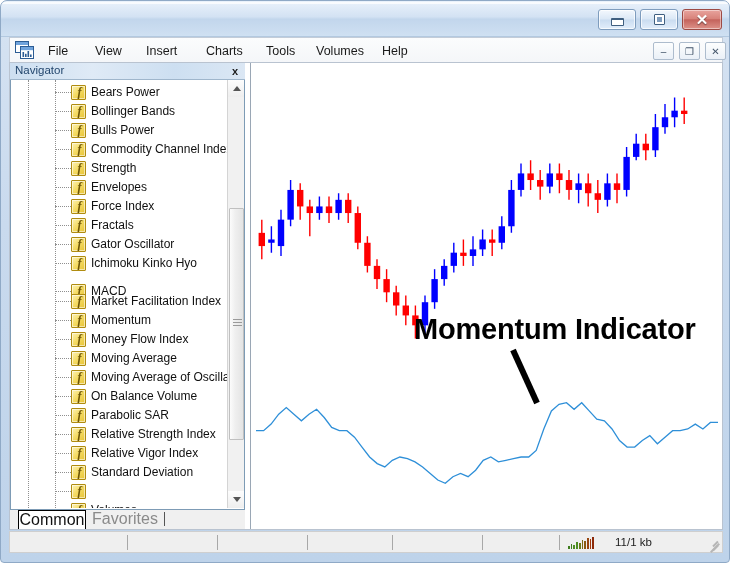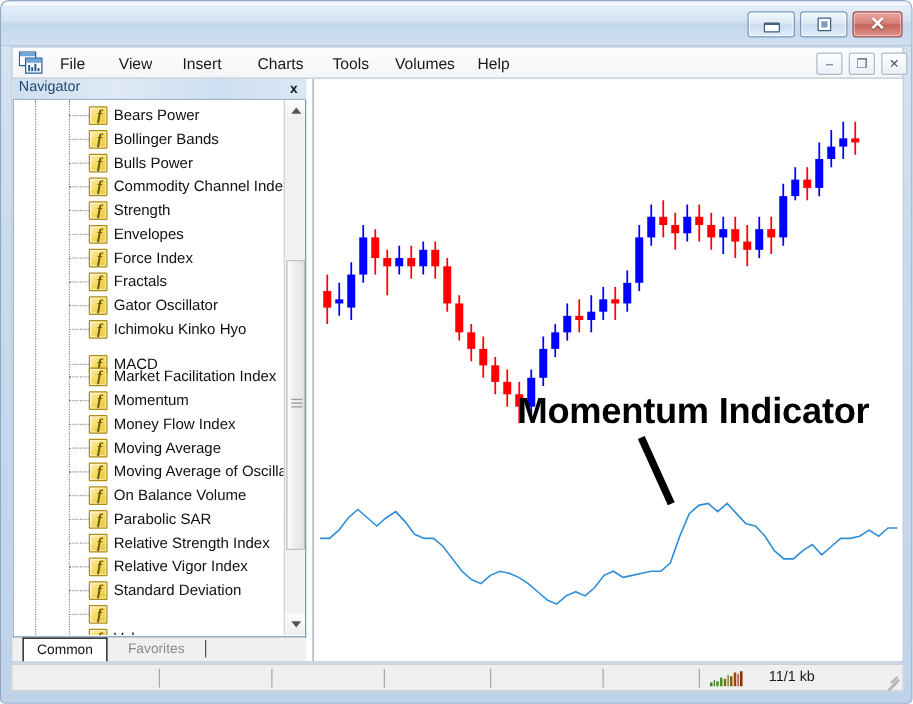--- a/index.html
+++ b/index.html
@@ -197,21 +197,21 @@
   }
   #sb-grip i { display:block; height:1px; background:#9a9a9a; margin-bottom:2px; }
 
   
   #nav-tabs {
     position: absolute; left: 0px; top: 447px;
     width: 235px; height: 19px;
   }
   .nav-tab {
     position: absolute; top: 0; height: 32px;
-    font-size: 11px; line-height: 18px; text-align: center;
+    font-size: 16px; line-height: 18px; text-align: center;
     cursor: pointer;
   }
   #tab-common {
     left: 8px; width: 68px;
     background: #ffffff;
     border: 1px solid #000000;
     border-top: 1px solid #000;
     color: #111;
   }
   #tab-favorites {

